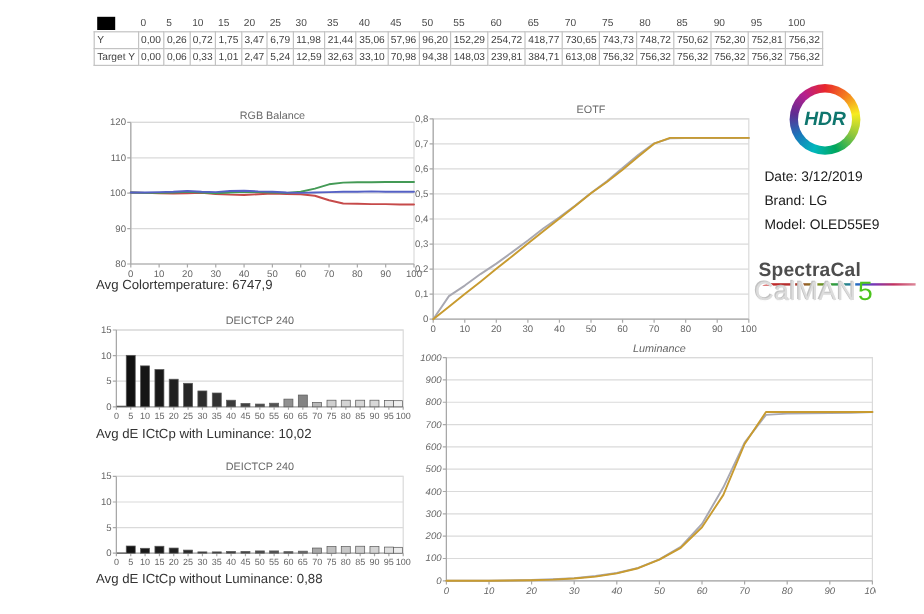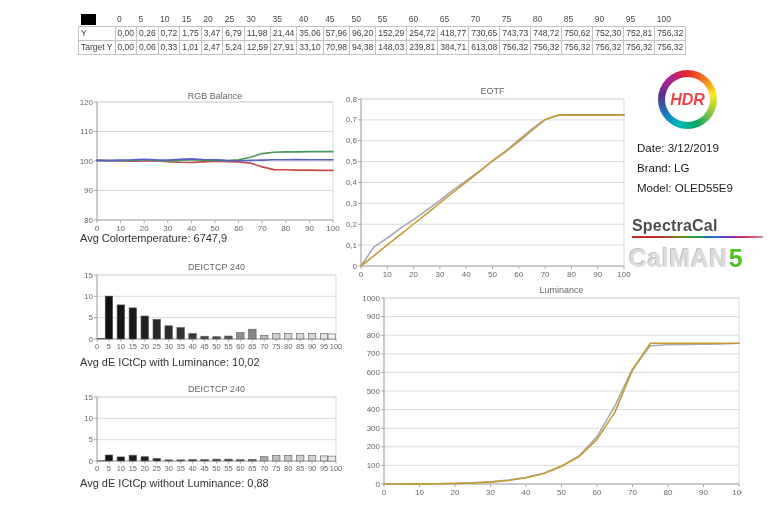--- a/index.html
+++ b/index.html
@@ -19,30 +19,30 @@
   .chart{position:absolute;}
   .chart svg{display:block;}
   .chart-footer{position:absolute;font-size:11px;color:#333;white-space:nowrap;}
 
   
   #hdr-logo{position:absolute;left:658px;top:70px;width:59px;height:59px;border-radius:50%;
     background:conic-gradient(from 0deg,#e8262d,#f47b20,#f7ec1e,#8dc63f,#00a65d,#00b7bd,#1b75bb,#5f2d91,#b5208f,#e8262d);
     display:flex;align-items:center;justify-content:center;}
   #hdr-logo .inner{width:45px;height:45px;border-radius:50%;background:#fff;
     display:flex;align-items:center;justify-content:center;}
-  #hdr-logo .hdr-text{font-size:16px;font-weight:800;font-style:italic;color:#ef4444;letter-spacing:0;}
+  #hdr-logo .hdr-text{font-size:16px;font-weight:800;font-style:italic;color:#0f766e;letter-spacing:0;}
 
   #device-info{position:absolute;left:637px;top:138px;font-size:11.5px;color:#1a1a1a;line-height:20px;}
 
   #spectracal-logo{position:absolute;left:632px;top:217px;width:131px;}
   #spectracal-logo .sc-text{font-size:16px;font-weight:600;color:#4d4d4d;letter-spacing:0.2px;}
   #spectracal-logo .sc-underline{margin-top:1px;height:2px;width:131px;
     background:linear-gradient(90deg,#cc2222 0%,#b03030 22%,#7a8c20 38%,#2f9e3c 48%,#1f6fc4 62%,#7a35b5 74%,#c23360 86%,#dd8899 100%);}
 
-  #calman-logo{position:absolute;left:629px;top:244px;font-size:25px;font-weight:700;letter-spacing:0.5px;}
+  #calman-logo{position:absolute;left:629px;top:230px;font-size:22px;font-weight:400;letter-spacing:0.5px;}
   #calman-logo .cm-text{color:#dcdcdc;text-shadow:-1px -1px 0 #c2c2c2,1px 1px 0 #ffffff,0 0 1px #bdbdbd;}
   #calman-logo .cm-ver{color:#4cc41d;margin-left:1px;}
 </style>
 </head>
 <body>
 
 <div id="stage">
 
   <table id="measurement-table">
       <thead>
@@ -100,39 +100,39 @@
         </tr>
         <tr>
           <th>Target Y</th>
           <td>0,00</td>
           <td>0,06</td>
           <td>0,33</td>
           <td>1,01</td>
           <td>2,47</td>
           <td>5,24</td>
           <td>12,59</td>
-          <td>27,91</td>
+          <td>32,63</td>
           <td>33,10</td>
           <td>70,98</td>
           <td>94,38</td>
           <td>148,03</td>
           <td>239,81</td>
           <td>384,71</td>
           <td>613,08</td>
           <td>756,32</td>
           <td>756,32</td>
           <td>756,32</td>
           <td>756,32</td>
           <td>756,32</td>
           <td>756,32</td>
         </tr>
       </tbody>
     </table>
 
-  <div class="chart" style="left: 75px; top: 90px;">
+  <div class="chart" style="left: 87px; top: 90px;">
       <svg width="272" height="142">
         <text x="140" y="9" text-anchor="middle" font-size="9" fill="#666666">RGB Balance</text>
         <rect x="22" y="12" width="236" height="118" fill="none" stroke="#dadada" stroke-width="1"></rect>
         <line x1="19" y1="130" x2="22" y2="130" stroke="#a8a8a8" stroke-width="1"></line>
         <text x="18" y="132.5" text-anchor="end" font-size="8" fill="#666666">80</text>
         <line x1="22" y1="100.5" x2="258" y2="100.5" stroke="#dadada" stroke-width="1"></line>
         <line x1="19" y1="100.5" x2="22" y2="100.5" stroke="#a8a8a8" stroke-width="1"></line>
         <text x="18" y="103" text-anchor="end" font-size="8" fill="#666666">90</text>
         <line x1="22" y1="71" x2="258" y2="71" stroke="#dadada" stroke-width="1"></line>
         <line x1="19" y1="71" x2="22" y2="71" stroke="#a8a8a8" stroke-width="1"></line>
@@ -387,21 +387,21 @@
         <text x="237.1" y="88" text-anchor="middle" font-size="7.5" fill="#666666">90</text>
         <rect x="233.3" y="72.5" width="7.5" height="5.5" fill="#d4d4d4" stroke="#5a5a5a" stroke-width="0.6"></rect>
         <line x1="249.04999999999998" y1="78" x2="249.04999999999998" y2="80.5" stroke="#a8a8a8" stroke-width="1"></line>
         <text x="249.04999999999998" y="88" text-anchor="middle" font-size="7.5" fill="#666666">95</text>
         <rect x="245.3" y="72.9" width="7.5" height="5.1" fill="#e0e0e0" stroke="#5a5a5a" stroke-width="0.6"></rect>
         <line x1="261" y1="78" x2="261" y2="80.5" stroke="#a8a8a8" stroke-width="1"></line>
         <text x="261" y="88" text-anchor="middle" font-size="7.5" fill="#666666">100</text>
         <rect x="253.0" y="73.1" width="7.5" height="4.9" fill="#ececec" stroke="#5a5a5a" stroke-width="0.6"></rect>
       </svg>
     </div>
-  <div class="chart" style="left: 361px; top: 284px;">
+  <div class="chart" style="left: 349px; top: 284px; font-style: italic;">
       <svg width="381" height="228">
         <text x="200.5" y="9" text-anchor="middle" font-size="9" fill="#666666">Luminance</text>
         <rect x="23" y="14" width="355" height="186" fill="none" stroke="#dadada" stroke-width="1"></rect>
         <line x1="20" y1="200" x2="23" y2="200" stroke="#a8a8a8" stroke-width="1"></line>
         <text x="19" y="202.5" text-anchor="end" font-size="8" fill="#666666">0</text>
         <line x1="23" y1="181.4" x2="378" y2="181.4" stroke="#dadada" stroke-width="1"></line>
         <line x1="20" y1="181.4" x2="23" y2="181.4" stroke="#a8a8a8" stroke-width="1"></line>
         <text x="19" y="183.9" text-anchor="end" font-size="8" fill="#666666">100</text>
         <line x1="23" y1="162.8" x2="378" y2="162.8" stroke="#dadada" stroke-width="1"></line>
         <line x1="20" y1="162.8" x2="23" y2="162.8" stroke="#a8a8a8" stroke-width="1"></line>

